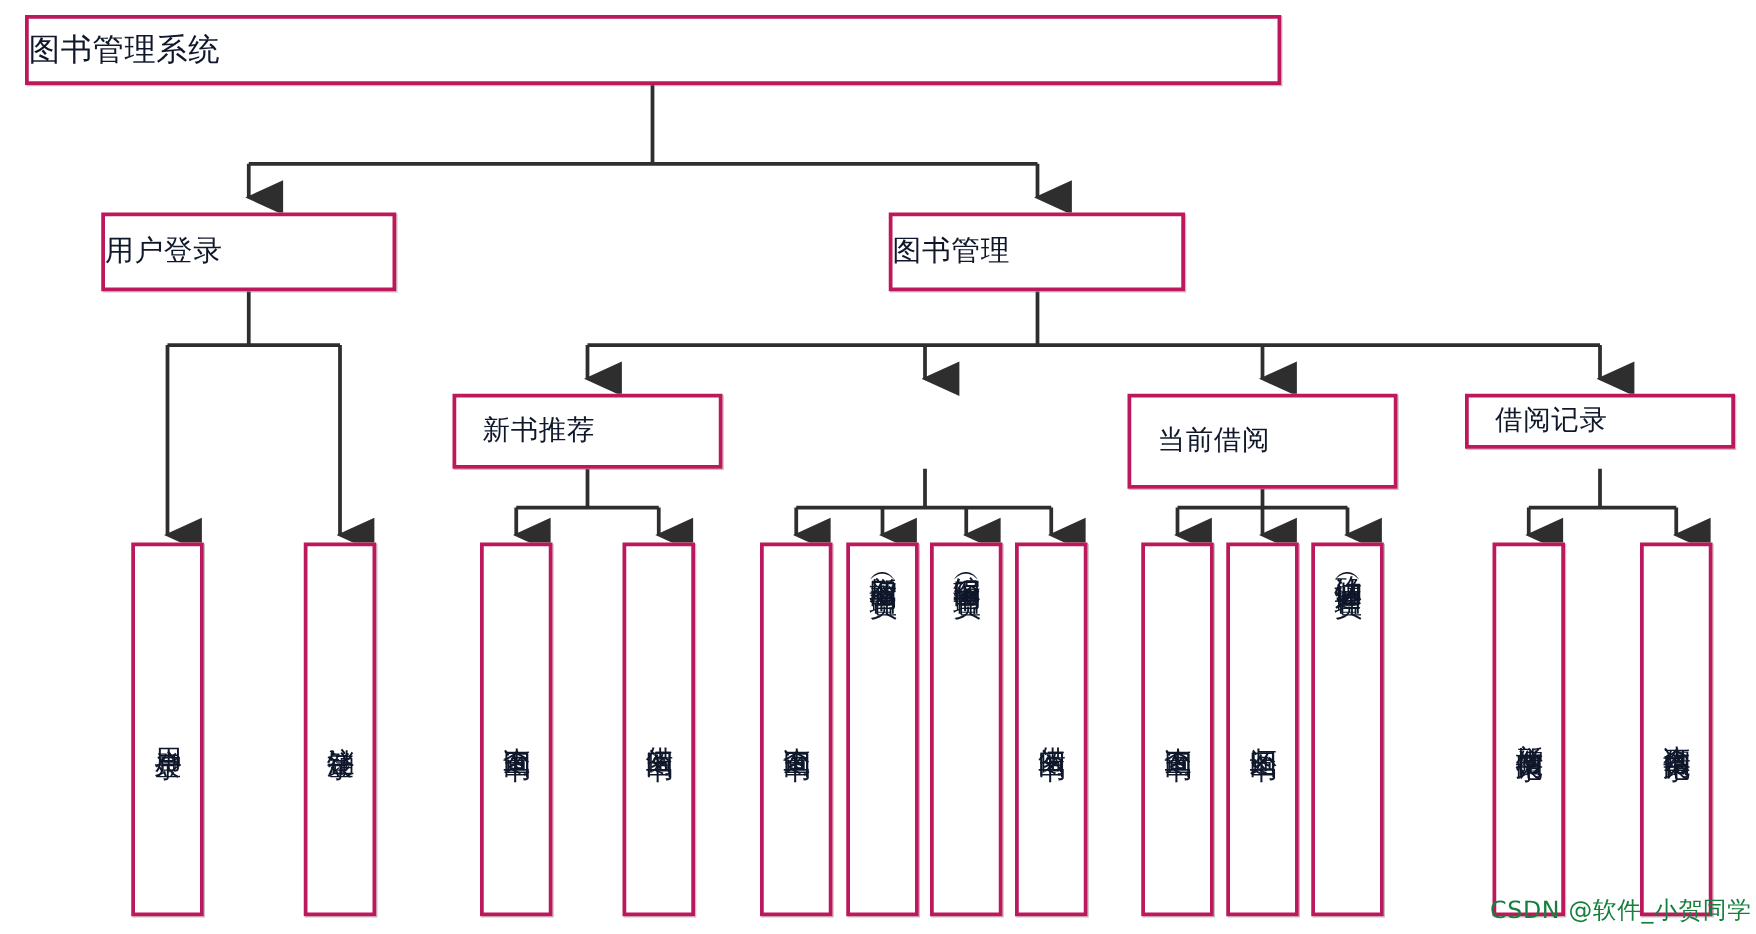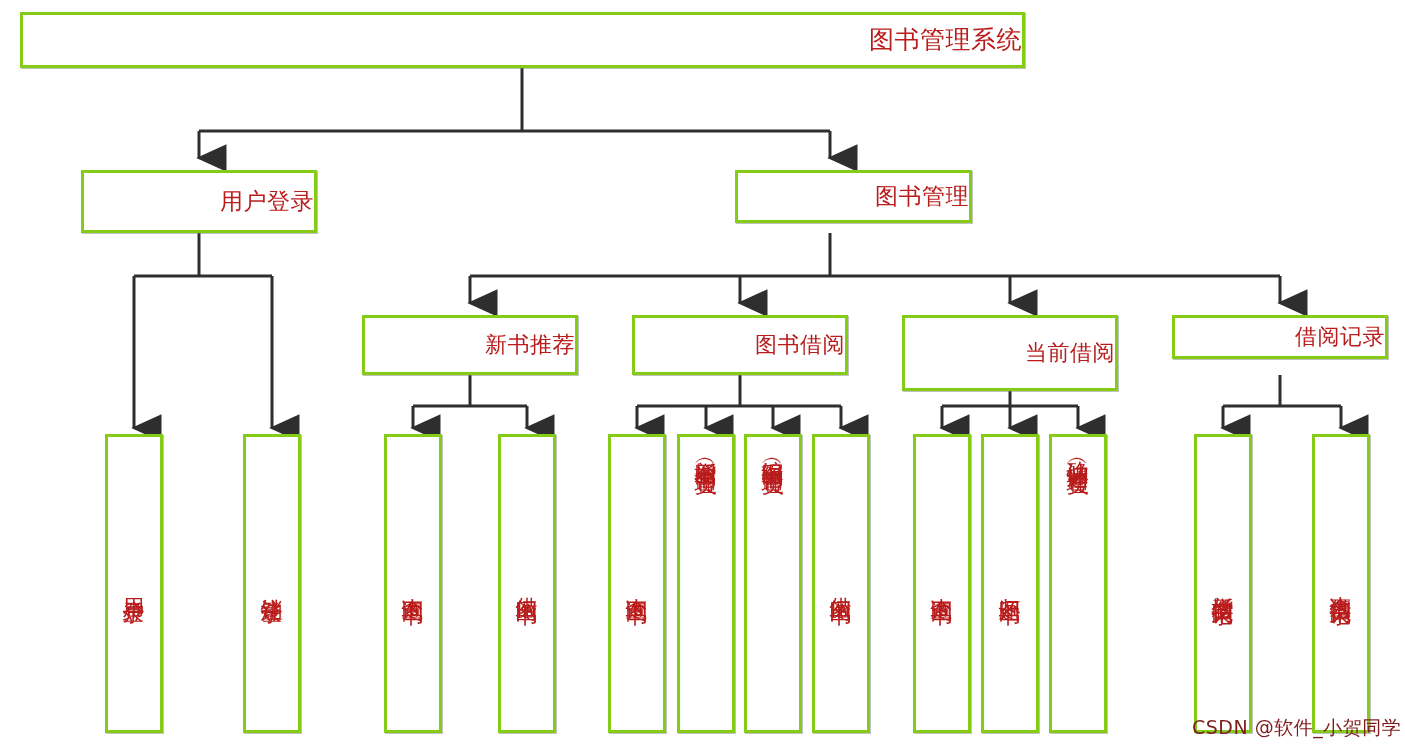--- a/index.html
+++ b/index.html
@@ -23,36 +23,36 @@
     left: 0;
     top: 0;
     width: 1405px;
     height: 747px;
     pointer-events: none;
   }
   .node {
     position: absolute;
     box-sizing: border-box;
     background: #ffffff;
-    border: 3px solid #84cc16;
+    border: 3px solid #be185d;
     display: flex;
     align-items: center;
-    justify-content: flex-end;
-    color: #b91c1c;
+    justify-content: flex-start;
+    color: #0f172a;
     box-shadow: 1px 1px 0 rgba(120,120,120,0.45);
   }
   .node .label {
     text-align: center;
     line-height: 1.18;
     letter-spacing: 0.5px;
     white-space: pre-line;
   }
   .node.root .label   { font-size: 25px; }
   .node.level2 .label { font-size: 23px; }
-  .node.level3 .label { font-size: 22px; }
+  .node.level3 .label { font-size: 22px; margin-left: 21px; }
 
   .node.leaf {
     border-width: 3px;
     align-items: flex-start;
     padding-top: 6px;
   }
   .node.leaf .label {
     writing-mode: vertical-rl;
     text-orientation: upright;
     font-size: 22px;
@@ -61,21 +61,21 @@
     white-space: nowrap;
     margin: 0 auto;
   }
   .node.leaf.center-v {
     align-items: center;
     padding-top: 0;
   }
   .watermark {
     position: absolute;
     font-size: 19px;
-    color: #7f1d1d;
+    color: #15803d;
     letter-spacing: 0.5px;
     white-space: nowrap;
     font-family: "DejaVu Sans", "Liberation Sans", sans-serif;
   }
 </style>
 </head>
 <body>
 
 <div id="canvas">
 
@@ -129,30 +129,27 @@
     </g>
   </svg>
 
   <div class="node root" style="left:20px; top:12px; width:1005px; height:56px;">
     <span class="label">图书管理系统</span>
   </div>
 
   <div class="node level2" style="left:81px; top:170px; width:236px; height:63px;">
     <span class="label">用户登录</span>
   </div>
-  <div class="node level2" style="left:735px; top:170px; width:237px; height:53px;">
+  <div class="node level2" style="left:711px; top:170px; width:237px; height:63px;">
     <span class="label">图书管理</span>
   </div>
 
   <div class="node level3" style="left:362px; top:315px; width:216px; height:60px;">
     <span class="label">新书推荐</span>
   </div>
-  <div class="node level3" style="left:632px; top:315px; width:216px; height:60px;">
-    <span class="label">图书借阅</span>
-  </div>
   <div class="node level3" style="left:902px; top:315px; width:216px; height:76px;">
     <span class="label">当前借阅</span>
   </div>
   <div class="node level3" style="left:1172px; top:315px; width:216px; height:44px;">
     <span class="label">借阅记录</span>
   </div>
 
   <div class="node leaf center-v" style="left:105px; top:434px; width:58px; height:299px;">
     <span class="label">用户登录</span>
   </div>

